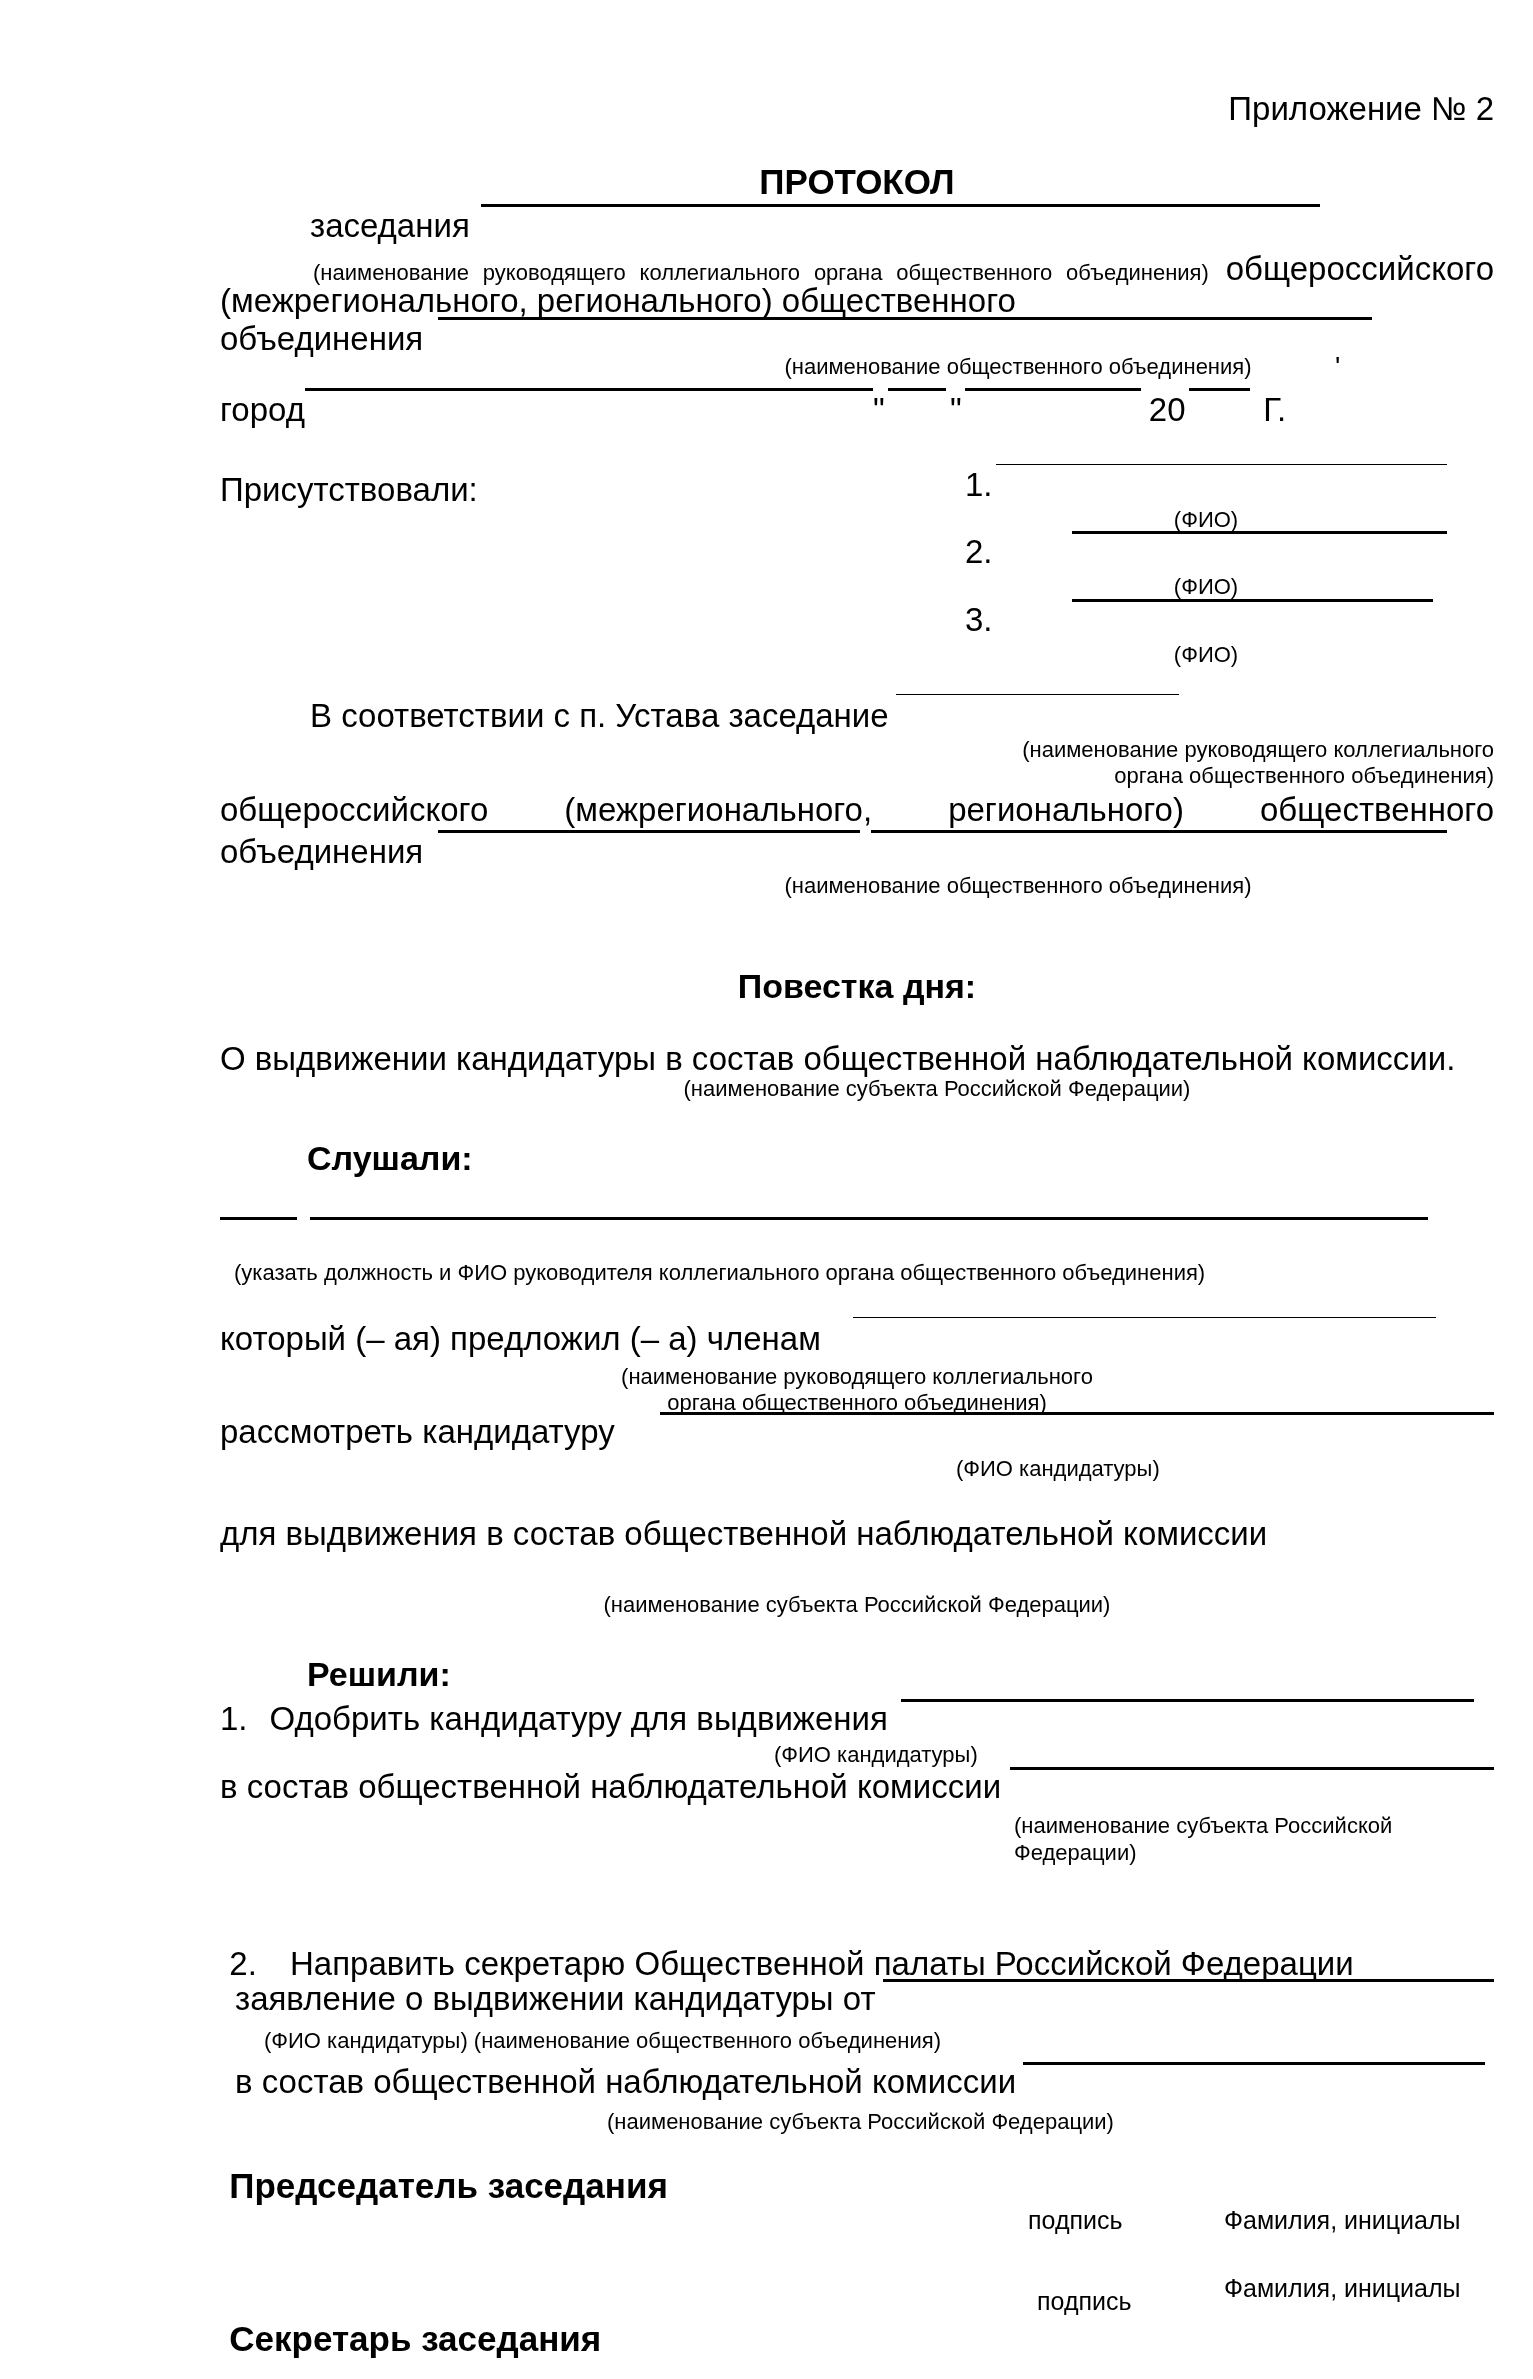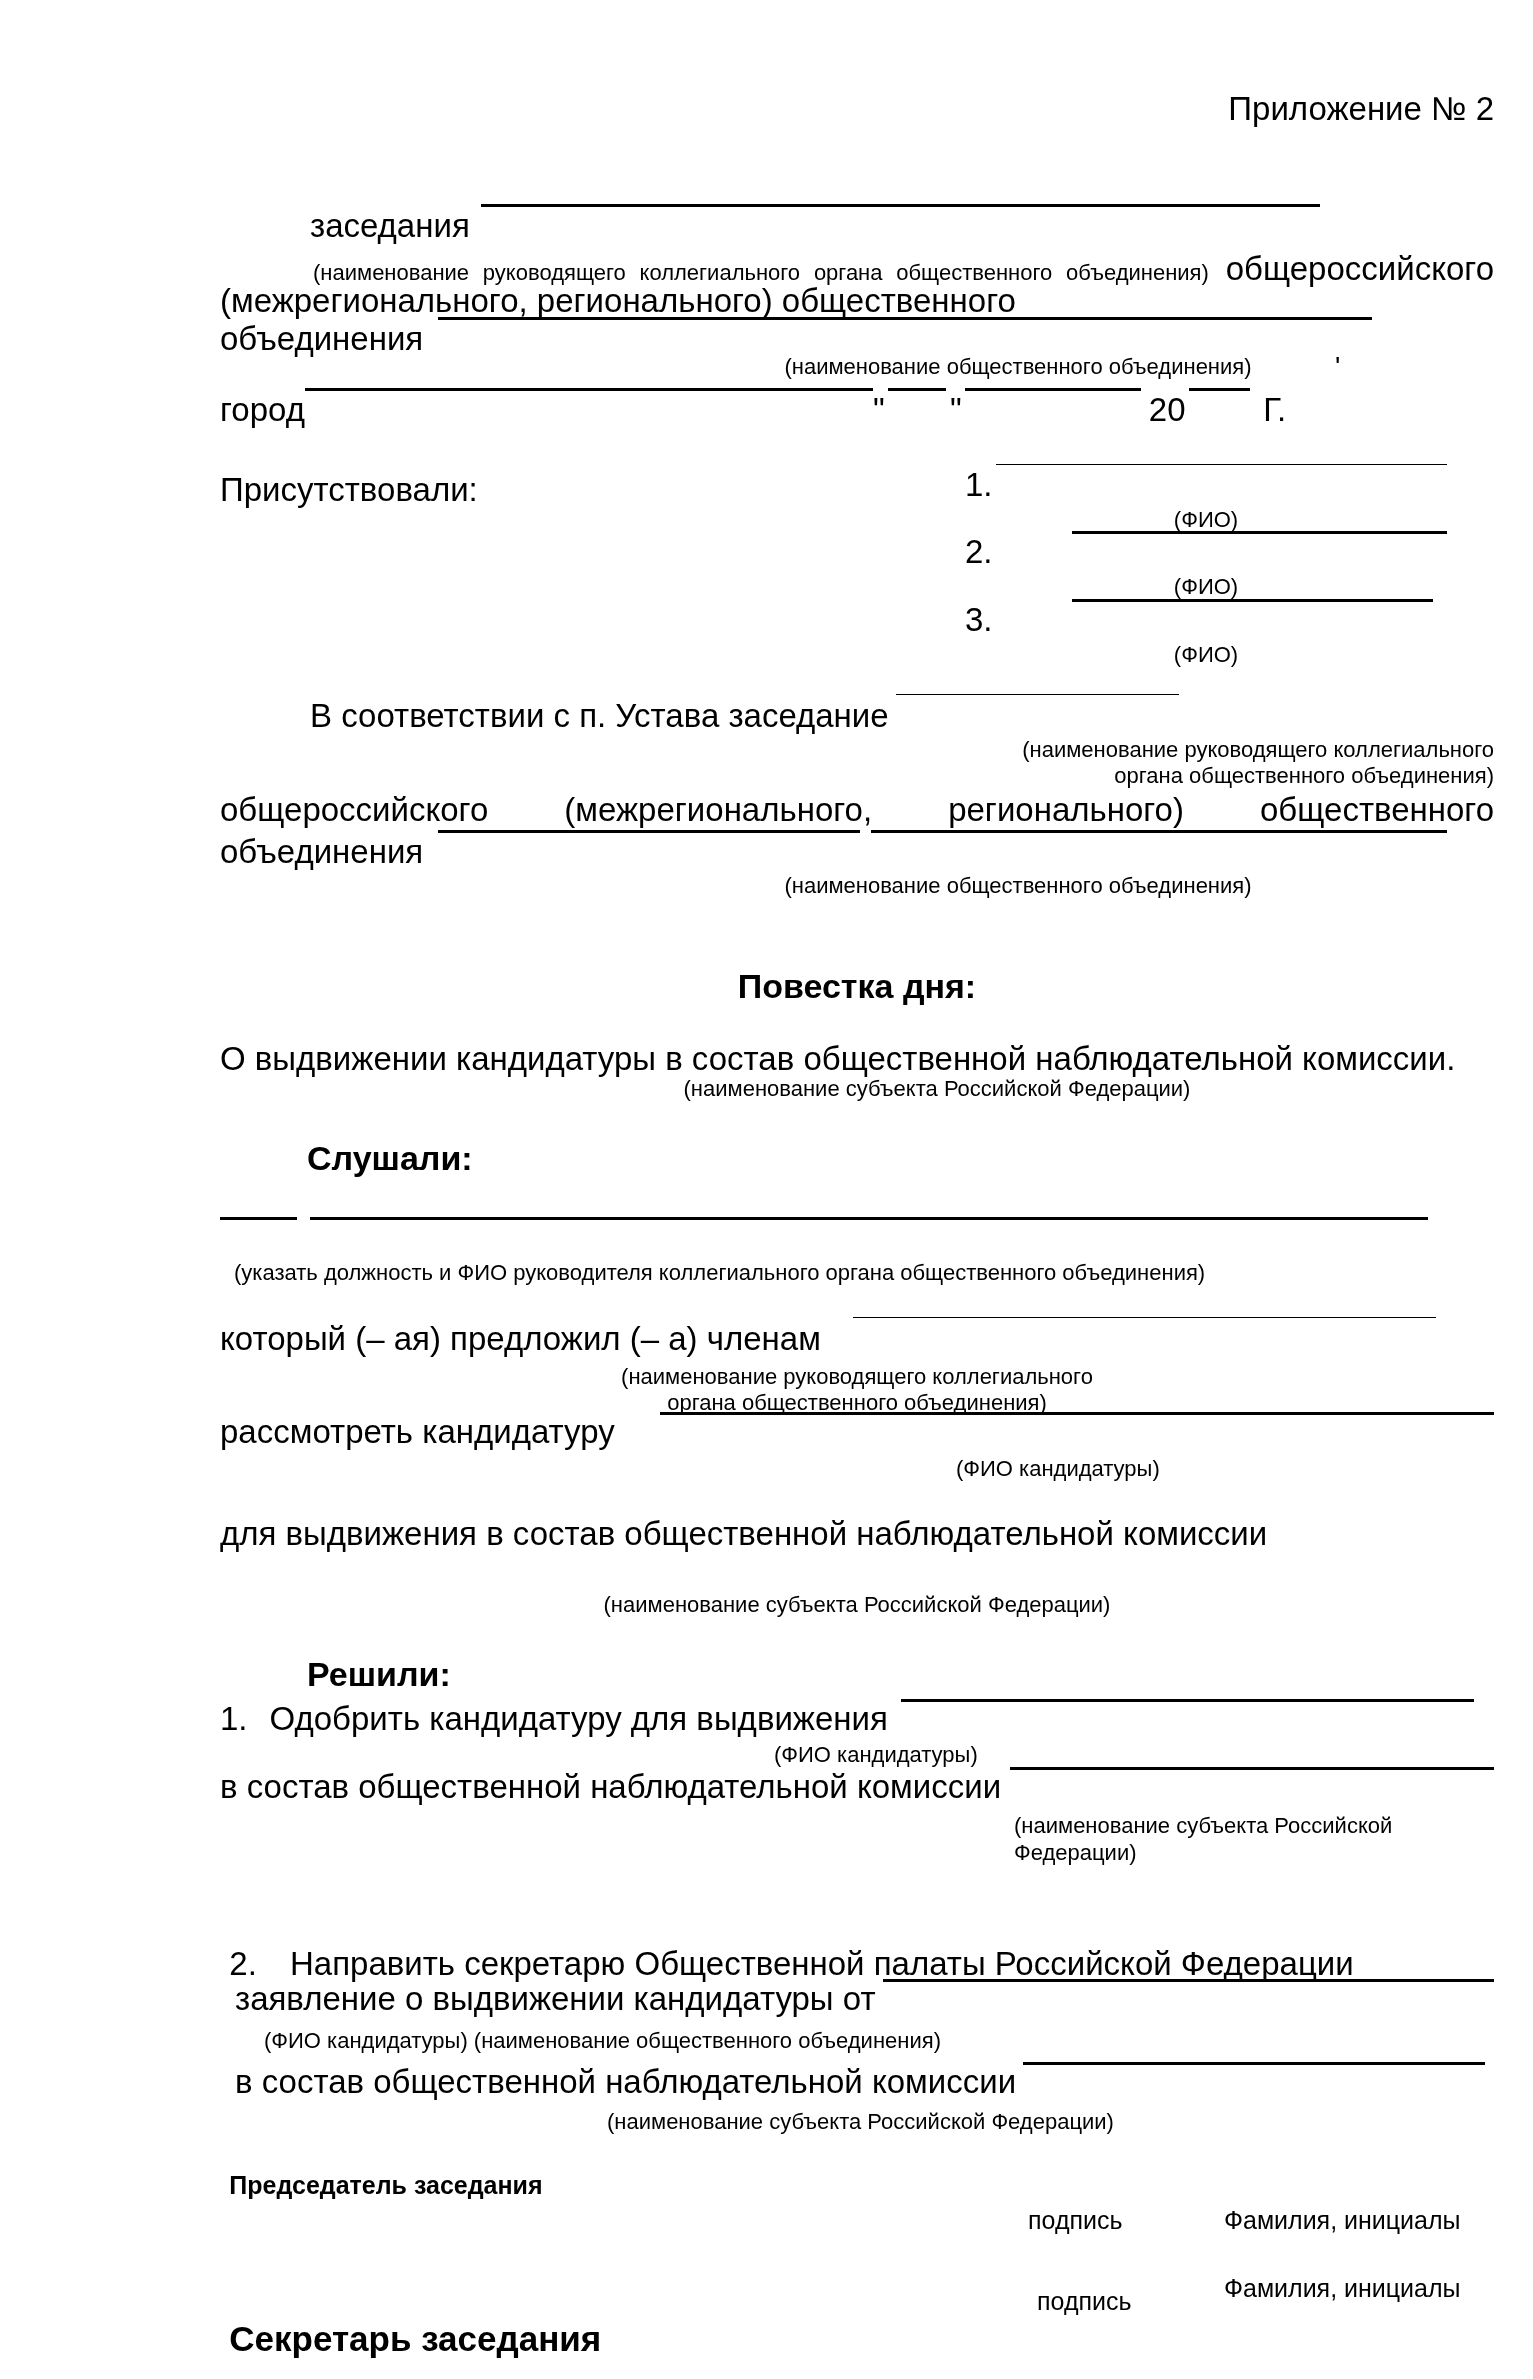--- a/index.html
+++ b/index.html
@@ -29,20 +29,21 @@
   .att .cap{display:block;}
   .blk{display:block;}
 </style>
 </head>
 <body>
 
 <div class="page">
 
   <div class="r rt" style="top:87px;padding-right:158px;">Приложение № 2</div>
 
+  <div class="r ctr b" style="top:160px;font-size:35px;">ПРОТОКОЛ</div>
 
   <div class="r fx" style="top:204px;">
     <span style="margin-left:90px;">заседания</span>
     <span class="u grow" style="margin-left:11px;margin-right:174px;"></span>
   </div>
 
   <div class="r" style="top:279px;">(межрегионального, регионального) общественного</div>
 
   <div class="r jl" style="top:247px;text-indent:93px;">
     <span class="cap">(наименование руководящего коллегиального органа общественного объединения)</span>
@@ -186,21 +187,21 @@
 
   <div class="r cap" style="top:2028px;padding-left:44px;">(ФИО кандидатуры) (наименование общественного объединения)</div>
 
   <div class="r fx" style="top:2062px;line-height:39px;">
     <span style="margin-left:15px;">в состав общественной наблюдательной комиссии</span>
     <span class="u grow" style="margin-left:7.4px;margin-right:9.3px;"></span>
   </div>
 
   <div class="r cap" style="top:2109px;padding-left:387px;">(наименование субъекта Российской Федерации)</div>
 
-  <div class="r b" style="top:2164px;font-size:25px;padding-left:9.3px;">Председатель заседания</div>
+  <div class="r b" style="top:2164px;font-size:35px;padding-left:9.3px;">Председатель заседания</div>
 
   <div class="r sig" style="top:2206px;height:30px;">
     <span class="abs" style="left:808px;">подпись</span>
     <span class="abs" style="left:1004px;">Фамилия, инициалы</span>
   </div>
 
   <div class="r sig" style="top:2274px;height:43px;">
     <span class="abs" style="left:1004px;">Фамилия, инициалы</span>
     <span class="abs" style="left:817px;top:13px;">подпись</span>
   </div>

